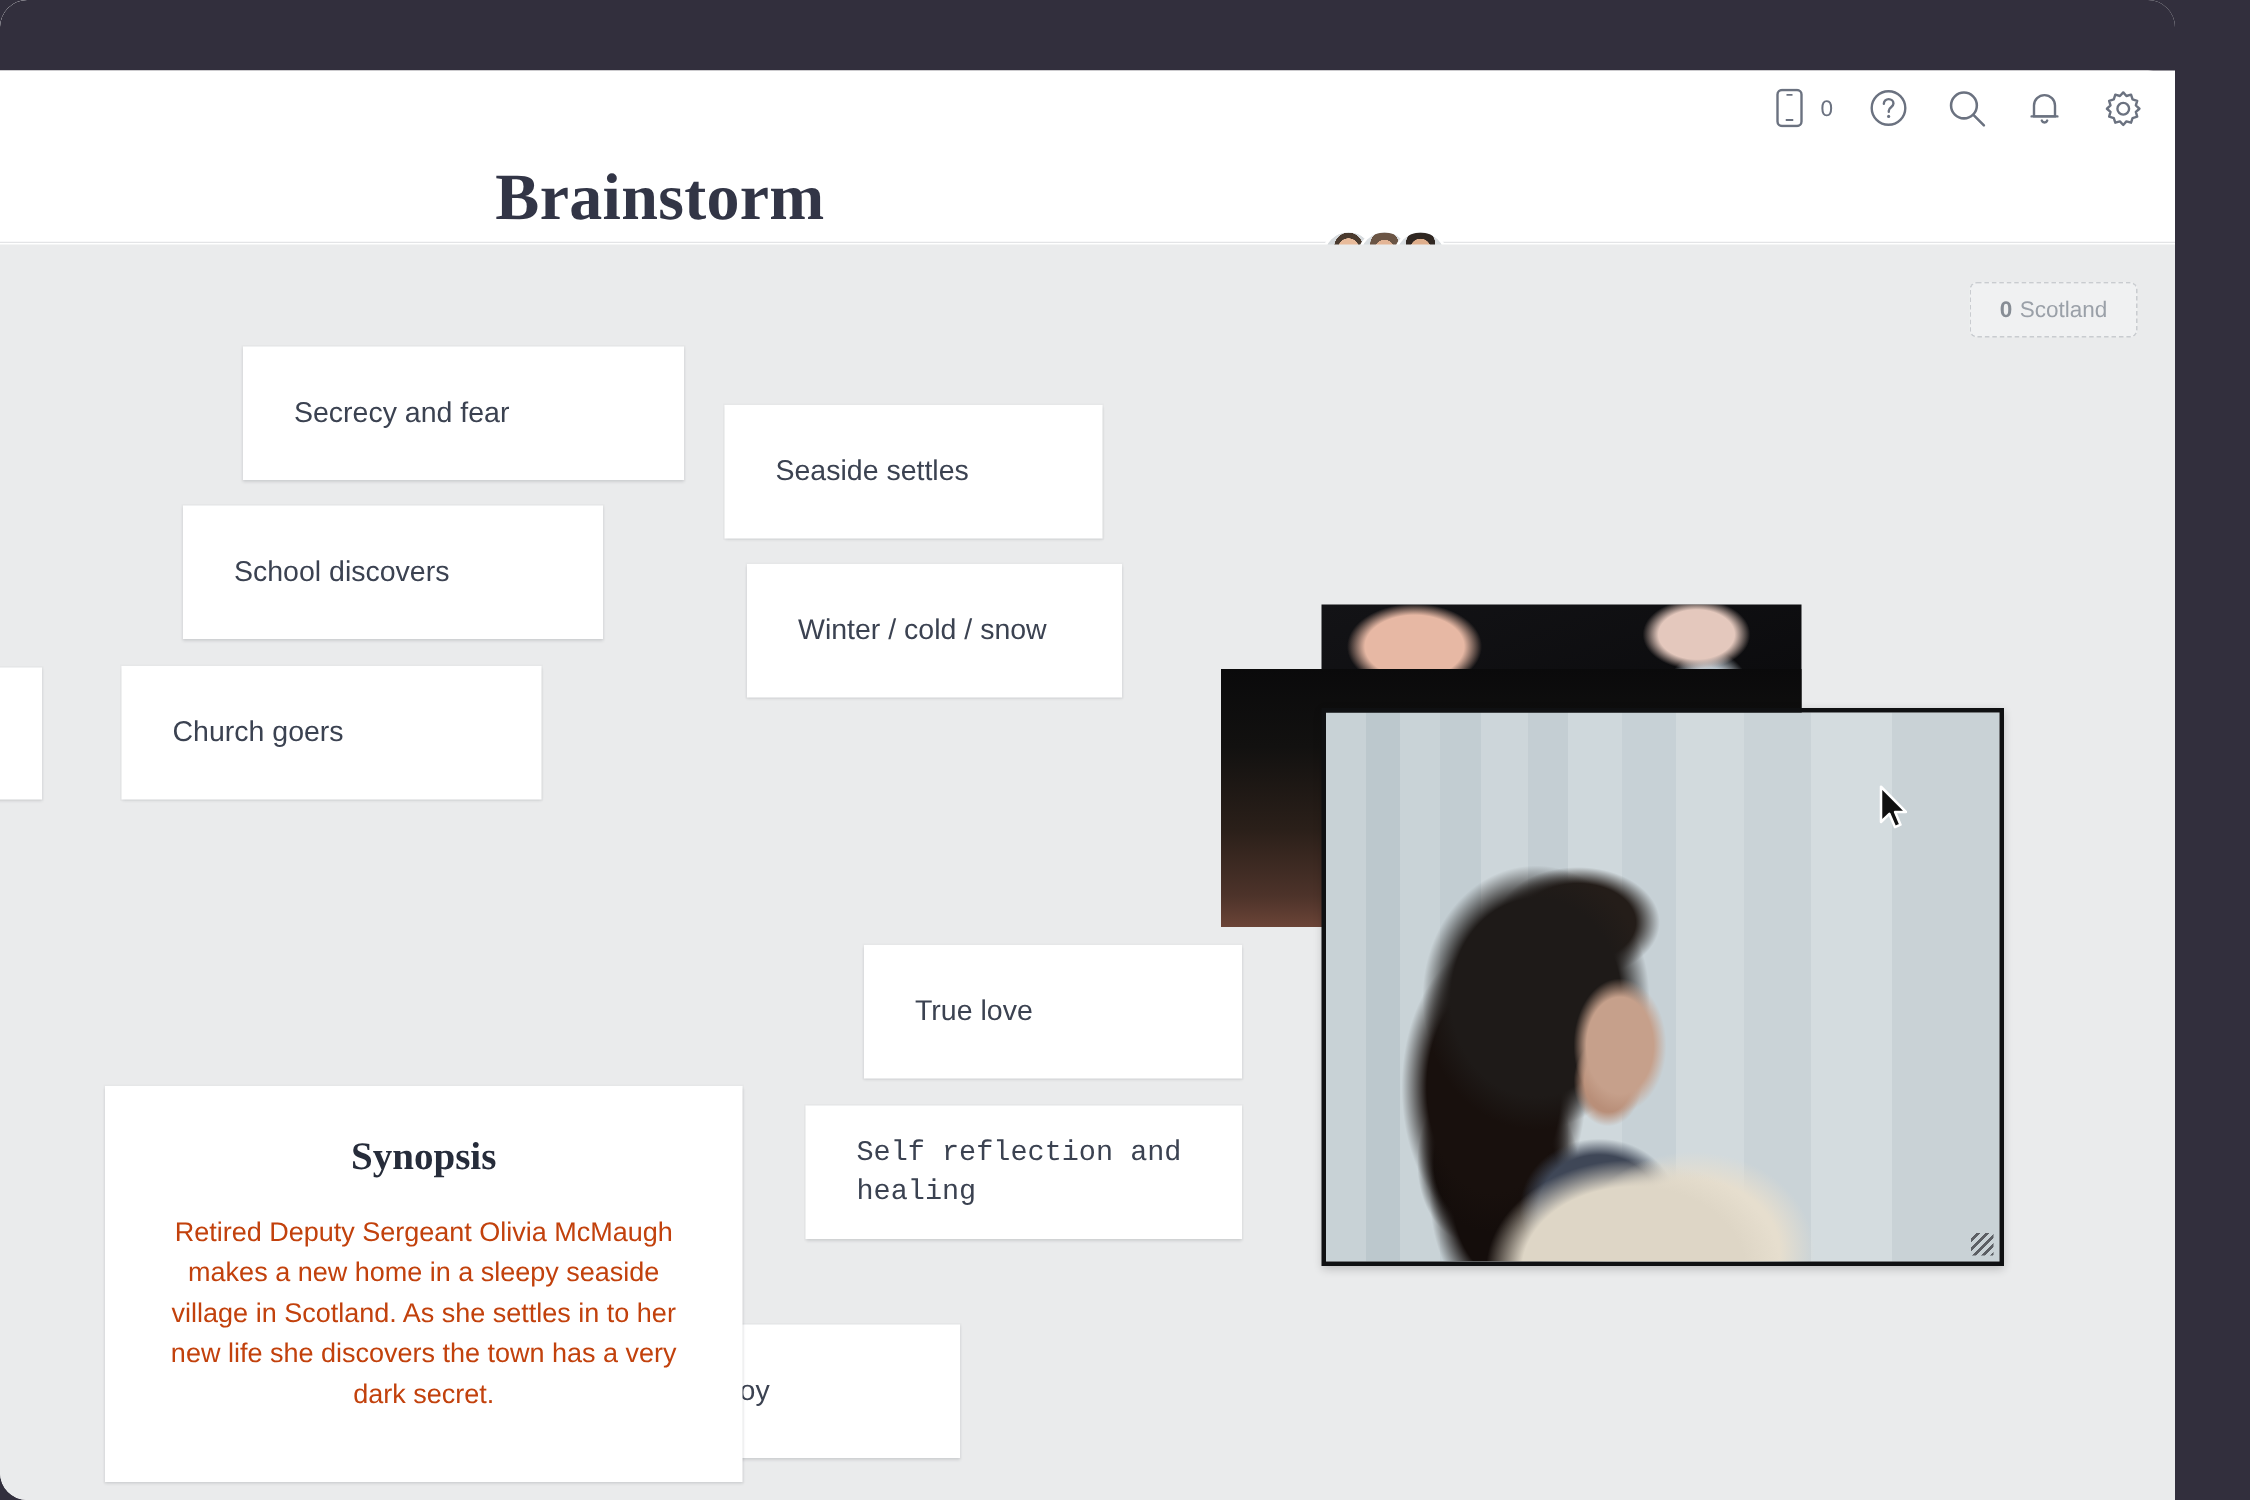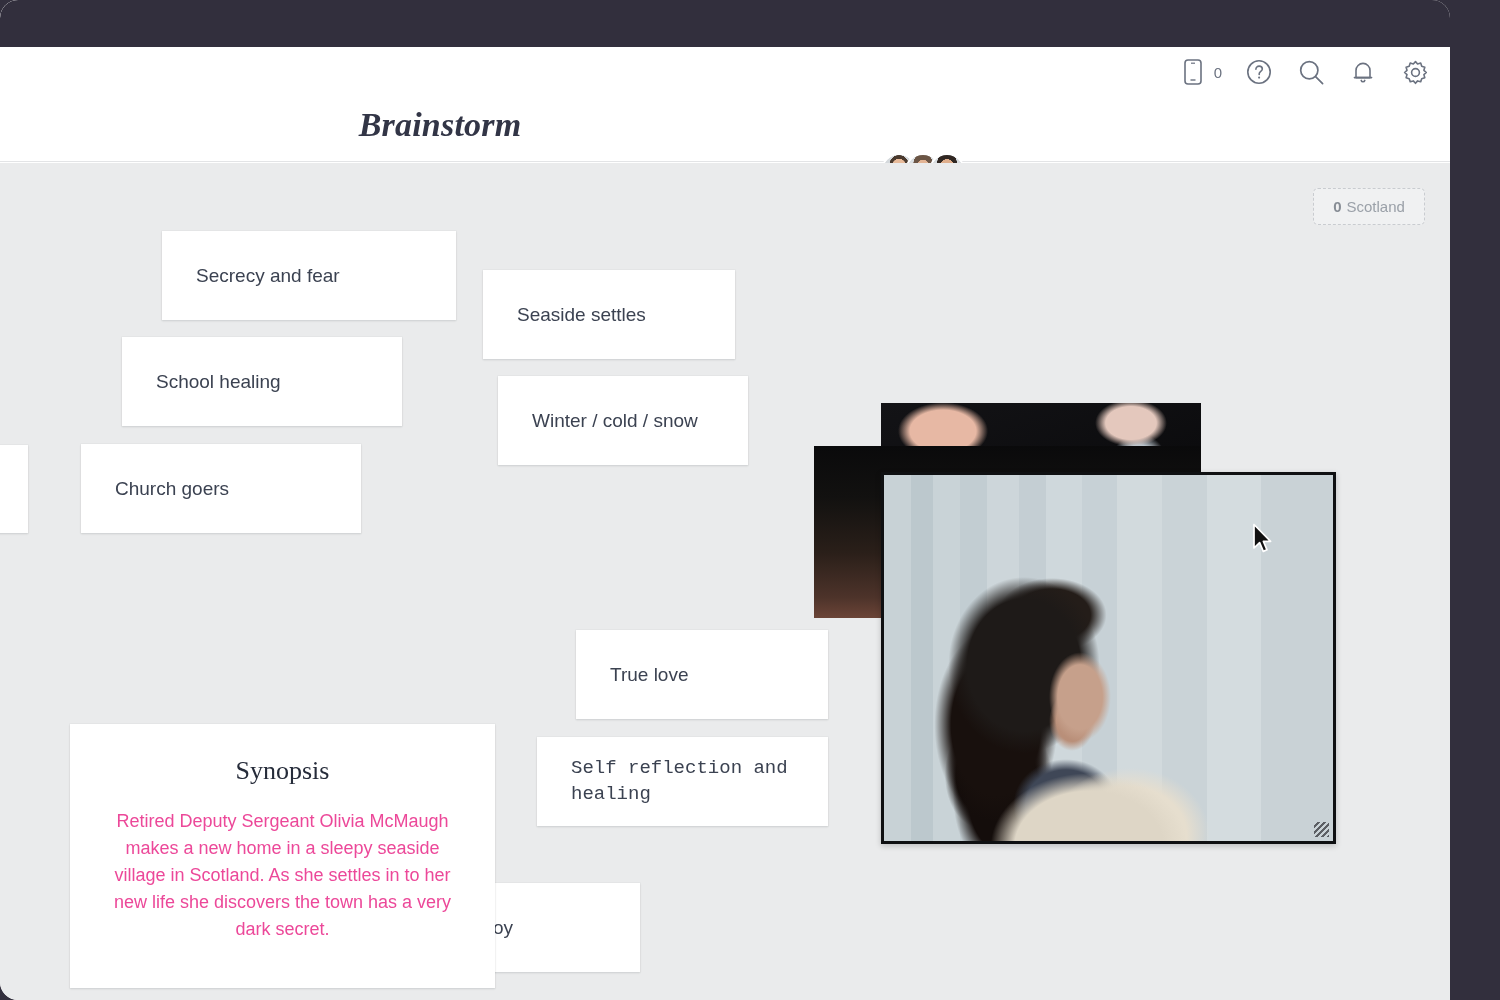--- a/index.html
+++ b/index.html
@@ -63,24 +63,23 @@
     font-size: 15px; color: #6b7280; line-height: 1;
   }
 
   #doc-title {
     position: absolute;
     left: 0; top: 59px;
     width: 880px;
     text-align: center;
     font-family: "Liberation Serif", serif;
     font-weight: bold;
-    font-size: 34px;
+    font-size: 44px;
     color: #323546;
     letter-spacing: 0.2px;
-    font-style: italic;
   }
 
   #header-actions {
     position: absolute;
     right: 18px; top: 106px;
     display: flex; align-items: center; gap: 0;
   }
   #avatars {
     display: flex; align-items: center;
     margin-right: 14px;
@@ -177,29 +176,29 @@
     left: 70px; top: 561px;
     width: 425px; height: 264px;
     background: #ffffff;
     box-shadow: 0 1px 2px rgba(30,35,45,0.13), 0 0 0 1px rgba(0,0,0,0.015);
     padding: 32px 30px;
     text-align: center;
     cursor: pointer;
   }
   #synopsis-title {
     font-family: "Liberation Serif", serif;
-    font-weight: normal;
+    font-weight: bold;
     font-size: 26px;
     color: #262c3a;
     margin-bottom: 22px;
   }
   #synopsis-body {
     font-size: 18px;
     line-height: 1.5;
-    color: #ec4899;
+    color: #c2410c;
     text-align: center;
   }
 
   
   .img-card {
     position: absolute;
     overflow: hidden;
     cursor: pointer;
   }
   #img-card-back1 {
@@ -361,21 +360,21 @@
       </div>
     </div>
 
     <div id="canvas">
 
       <div id="notes-layer">
           <div class="note" id="note-secrecy-and-fear" style="left: 162px; top: 68px; width: 294px; height: 89px;">
             <span class="note-text">Secrecy and fear</span>
           </div>
           <div class="note" id="note-school-teachers" style="left: 122px; top: 174px; width: 280px; height: 89px;">
-            <span class="note-text">School healing</span>
+            <span class="note-text">School discovers</span>
           </div>
           <div class="note" id="note-church-goers" style="left: 81px; top: 281px; width: 280px; height: 89px;">
             <span class="note-text">Church goers</span>
           </div>
           <div class="note" id="note-seaside-village" style="left: 483px; top: 107px; width: 252px; height: 89px;">
             <span class="note-text">Seaside settles</span>
           </div>
           <div class="note" id="note-winter-cold-snow" style="left: 498px; top: 213px; width: 250px; height: 89px;">
             <span class="note-text">Winter / cold / snow</span>
           </div>

